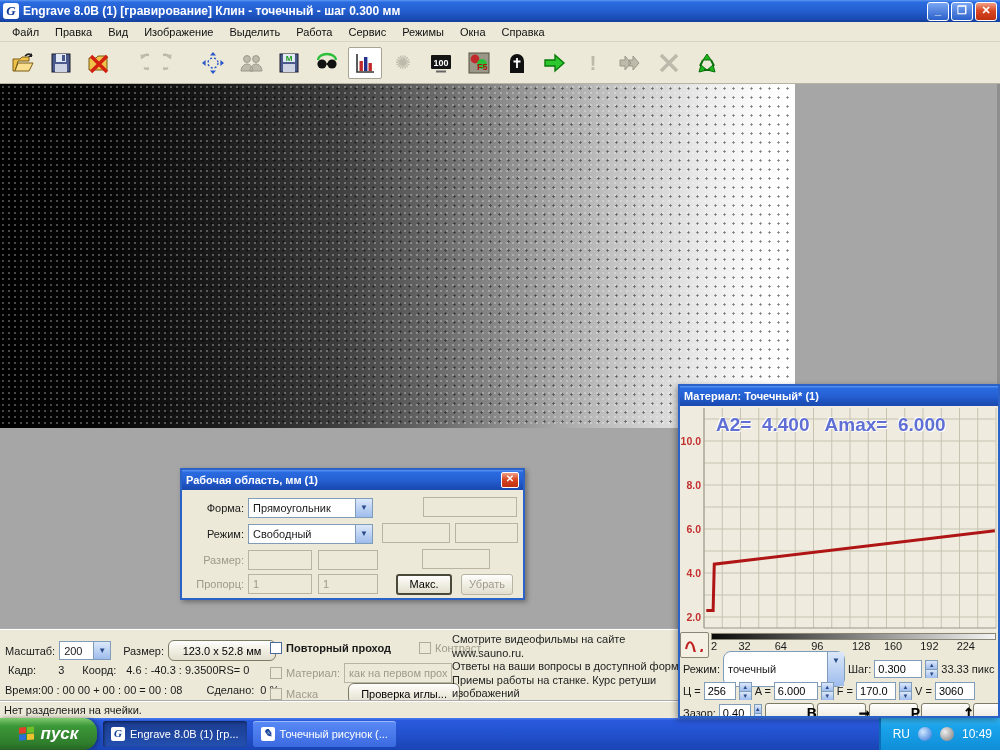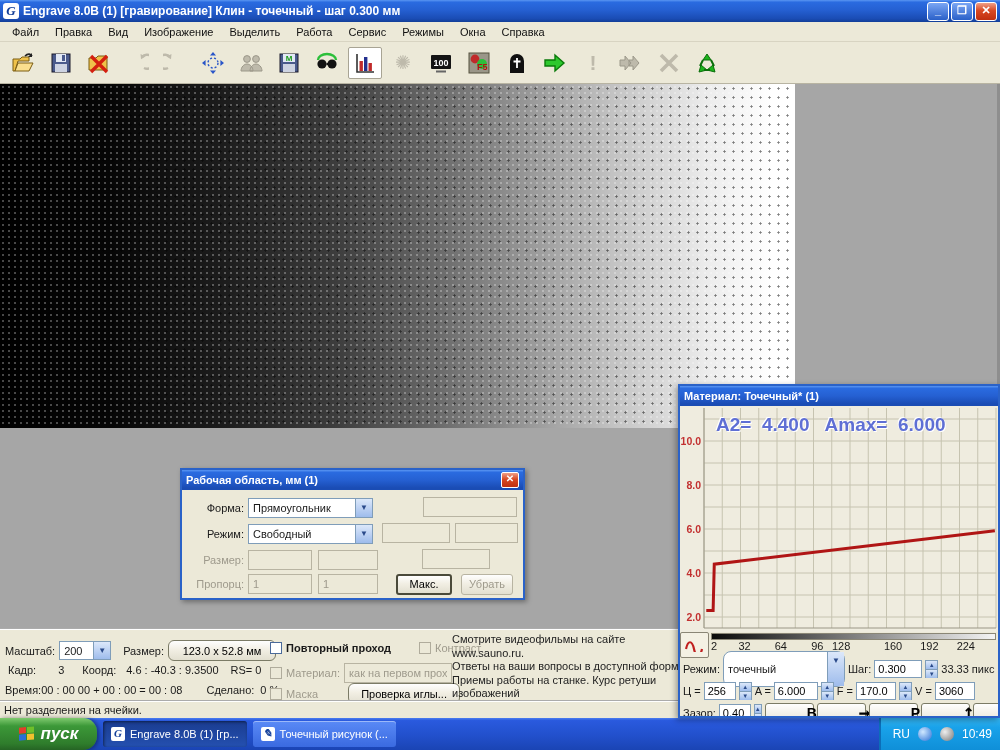--- a/index.html
+++ b/index.html
@@ -364,21 +364,21 @@
         <svg width="20" height="14" viewBox="0 0 20 14">
             <path d="M1 11c2-9 6-9 8 0s6 9 8 0" fill="none" stroke="#c02020" stroke-width="2.2"></path>
           </svg>
       </div>
       <div class="axis-strip" id="axis-strip">
         <div class="axis-grad"></div>
       <span class="xlab" style="left: 2px;">2</span>
           <span class="xlab" style="left: 29.375px;">32</span>
           <span class="xlab" style="left: 65.75px;">64</span>
           <span class="xlab" style="left: 102.125px;">96</span>
-          <span class="xlab" style="left: 123px; text-align: center;">128</span>
+          <span class="xlab" style="left: 143px; text-align: center;">128</span>
           <span class="xlab" style="left: 174.875px;">160</span>
           <span class="xlab" style="left: 211.25px;">192</span>
           <span class="xlab" style="left: 247.625px;">224</span>
         </div>
     </div>
     <div class="mrow">
       <span class="mlabel">Режим:</span>
       <div class="combo" style="width:122px;height:36px;border-radius:8px;">
         <span class="combo-text">точечный</span>
         <span class="combo-btn">▼</span>
@@ -443,21 +443,21 @@
       <span class="cb"></span>
       <span style="font-weight:bold;">Повторный проход</span>
       <span class="cb dis" style="margin-left:28px;"></span>
       <span class="dis-text">Контраст</span>
     </div>
     <div class="srow" style="left:8px;top:34px;">
       <span>Кадр:</span>
       <span style="margin-left:22px;">3</span>
       <span style="margin-left:18px;">Коорд:</span>
       <span style="margin-left:10px;">4.6    :    -40.3    :    9.3500</span>
-      <span style="margin-left:12px;">RS= 0</span>
+      <span style="">RS= 0</span>
     </div>
     <div class="srow" style="left:270px;top:33px;align-items:center;">
       <span class="cb dis"></span>
       <span class="dis-text">Материал:</span>
       <input class="dis-input" style="width: 108px; margin-left: 4px;" disabled="" value="как на первом проходе">
     </div>
     <div class="srow" style="left:5px;top:54px;">
       <span>Время:</span>
       <span style="margin-left:0;">00 : 00  00 + 00 : 00 =  00 : 08</span>
       <span style="margin-left:24px;">Сделано:</span>

